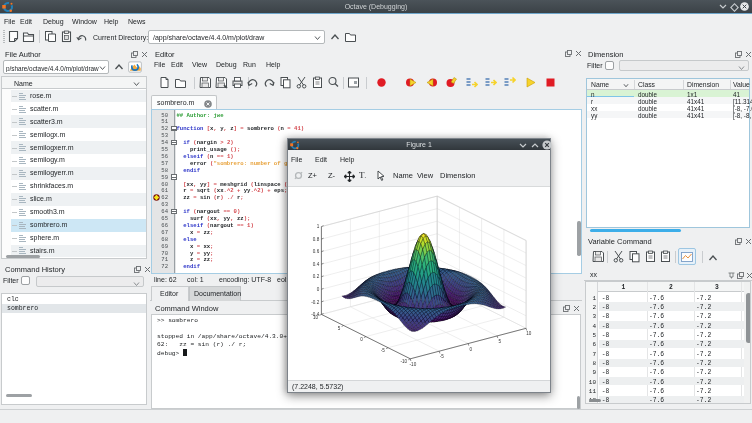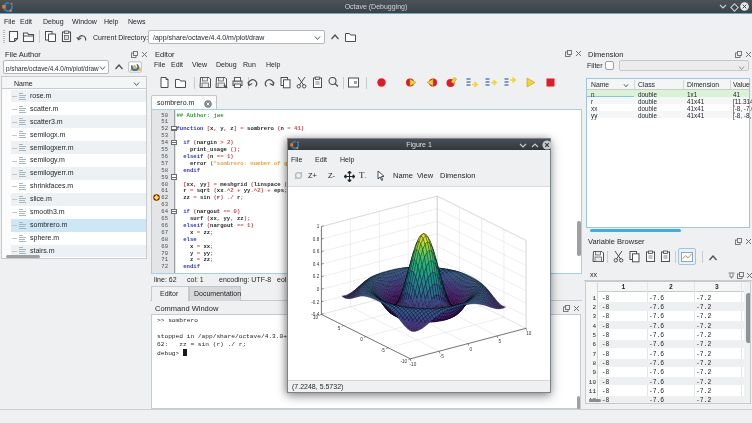--- a/index.html
+++ b/index.html
@@ -184,20 +184,43 @@
         <div class="abs" style="left:9px;top:155.5px;width:137px;height:12.9px;background:#eef1f3;"></div>
         <div class="abs" style="left:10px;top:161.9px;width:5px;height:1px;background:#c3c7c9;"></div>
         <svg class="abs" style="left:16px;top:157.4px;" width="9" height="9" viewBox="0 0 9 9">
           <path d="M1 1.5 h4 M1 3.5 h7 M1 5.5 h6 M1 7.5 h7" stroke="#a8b6c0" stroke-width="1.1"></path>
         </svg>
         <div class="abs" style="left:28px;top:157.7px;font-size:7px;color:#232629;">stairs.m</div>
         <div class="abs" style="left:4px;top:166px;width:34px;height:3px;border-radius:1.5px;background:#9da1a4;"></div>
       </div>
 </div>
 
+<div class="abs" style="left:0;top:262px;width:148px;height:147px;">
+  <div class="abs panel-title" style="left:5px;top:3px;">Command History</div>
+  <svg class="abs" style="left:134px;top:4px;" width="7" height="7" viewBox="0 0 7 7">
+        <rect x="0.5" y="2" width="4.5" height="4.5" fill="none" stroke="#6a6e71" stroke-width="0.9"></rect>
+        <rect x="2.5" y="0.5" width="4" height="4" fill="#eff0f1" stroke="#6a6e71" stroke-width="0.9"></rect>
+      </svg>
+  <svg class="abs" style="left:144px;top:4px;" width="7" height="7" viewBox="0 0 7 7">
+        <path d="M1 1 L6 6 M6 1 L1 6" stroke="#6a6e71" stroke-width="1"></path>
+      </svg>
+  <div class="abs" style="left:3px;top:15px;font-size:7px;color:#232629;">Filter</div>
+  <div class="abs chk" style="left:21px;top:14px;"></div>
+  <div class="abs combodis" style="left:36px;top:13.5px;width:108px;height:11px;">
+    <svg class="abs" style="right:3px;top:4px;" width="7" height="6" viewBox="0 0 7 6">
+          <path d="M1 1.5 L3.5 4.5 L6 1.5" stroke="#8a8e91" stroke-width="1" fill="none"></path>
+        </svg>
+  </div>
+  <div class="abs" style="left:1px;top:31px;width:146px;height:112px;background:#fff;border:1px solid #c8cbcd;">
+    <div class="abs mono" style="left:5px;top:2px;font-size:6.5px;color:#232629;">clc</div>
+    <div class="abs" style="left:0;top:9.5px;width:144px;height:9px;background:#e2e6e9;"></div>
+    <div class="abs mono" style="left:5px;top:11px;font-size:6.5px;color:#232629;">sombrero</div>
+    <div class="abs" style="left:4px;bottom:7px;width:26px;height:3px;border-radius:1.5px;background:#9da1a4;"></div>
+  </div>
+</div>
 
 <div class="abs" style="left:150px;top:46px;width:432px;height:255px;">
   <div class="abs panel-title" style="left:5px;top:4px;">Editor</div>
   <svg class="abs" style="left:415px;top:4px;" width="7" height="7" viewBox="0 0 7 7">
         <rect x="0.5" y="2" width="4.5" height="4.5" fill="none" stroke="#6a6e71" stroke-width="0.9"></rect>
         <rect x="2.5" y="0.5" width="4" height="4" fill="#eff0f1" stroke="#6a6e71" stroke-width="0.9"></rect>
       </svg>
   <svg class="abs" style="left:425px;top:4px;" width="7" height="7" viewBox="0 0 7 7">
         <path d="M1 1 L6 6 M6 1 L1 6" stroke="#6a6e71" stroke-width="1"></path>
       </svg>
@@ -462,21 +485,21 @@
     <div class="abs" style="left:146px;top:26px;font-size:6.3px;color:#232629;white-space:nowrap;">[-8, -7.6</div>
     <div class="abs" style="left:4px;top:33px;font-size:6.3px;color:#232629;">yy</div>
     <div class="abs" style="left:51px;top:33px;font-size:6.3px;color:#232629;">double</div>
     <div class="abs" style="left:100px;top:33px;font-size:6.3px;color:#232629;">41x41</div>
     <div class="abs" style="left:146px;top:33px;font-size:6.3px;color:#232629;white-space:nowrap;">[-8, -8, -</div>
   </div>
   <div class="abs" style="left:6px;top:183px;width:91px;height:3px;border-radius:1.5px;background:#3daee9;"></div>
 </div>
 
 <div class="abs" style="left:584px;top:234px;width:168px;height:175px;">
-  <div class="abs panel-title" style="left:4px;top:3px;">Variable Browser</div>
+  <div class="abs panel-title" style="left:4px;top:3px;">Variable Command</div>
   <svg class="abs" style="left:151px;top:4px;" width="7" height="7" viewBox="0 0 7 7">
         <rect x="0.5" y="2" width="4.5" height="4.5" fill="none" stroke="#6a6e71" stroke-width="0.9"></rect>
         <rect x="2.5" y="0.5" width="4" height="4" fill="#eff0f1" stroke="#6a6e71" stroke-width="0.9"></rect>
       </svg>
   <svg class="abs" style="left:161px;top:4px;" width="7" height="7" viewBox="0 0 7 7">
         <path d="M1 1 L6 6 M6 1 L1 6" stroke="#6a6e71" stroke-width="1"></path>
       </svg>
   <div id="vetb" class="abs" style="left:0;top:12px;width:168px;height:22px;">
         <svg class="abs" style="left:8px;top:4px;" width="13" height="13" viewBox="0 0 13 13">
           <path d="M1.5 1.5 h8.5 l1.5 1.5 v8.5 h-10.5 z" fill="#fdfdfd" stroke="#4a4f52" stroke-width="1"></path>

